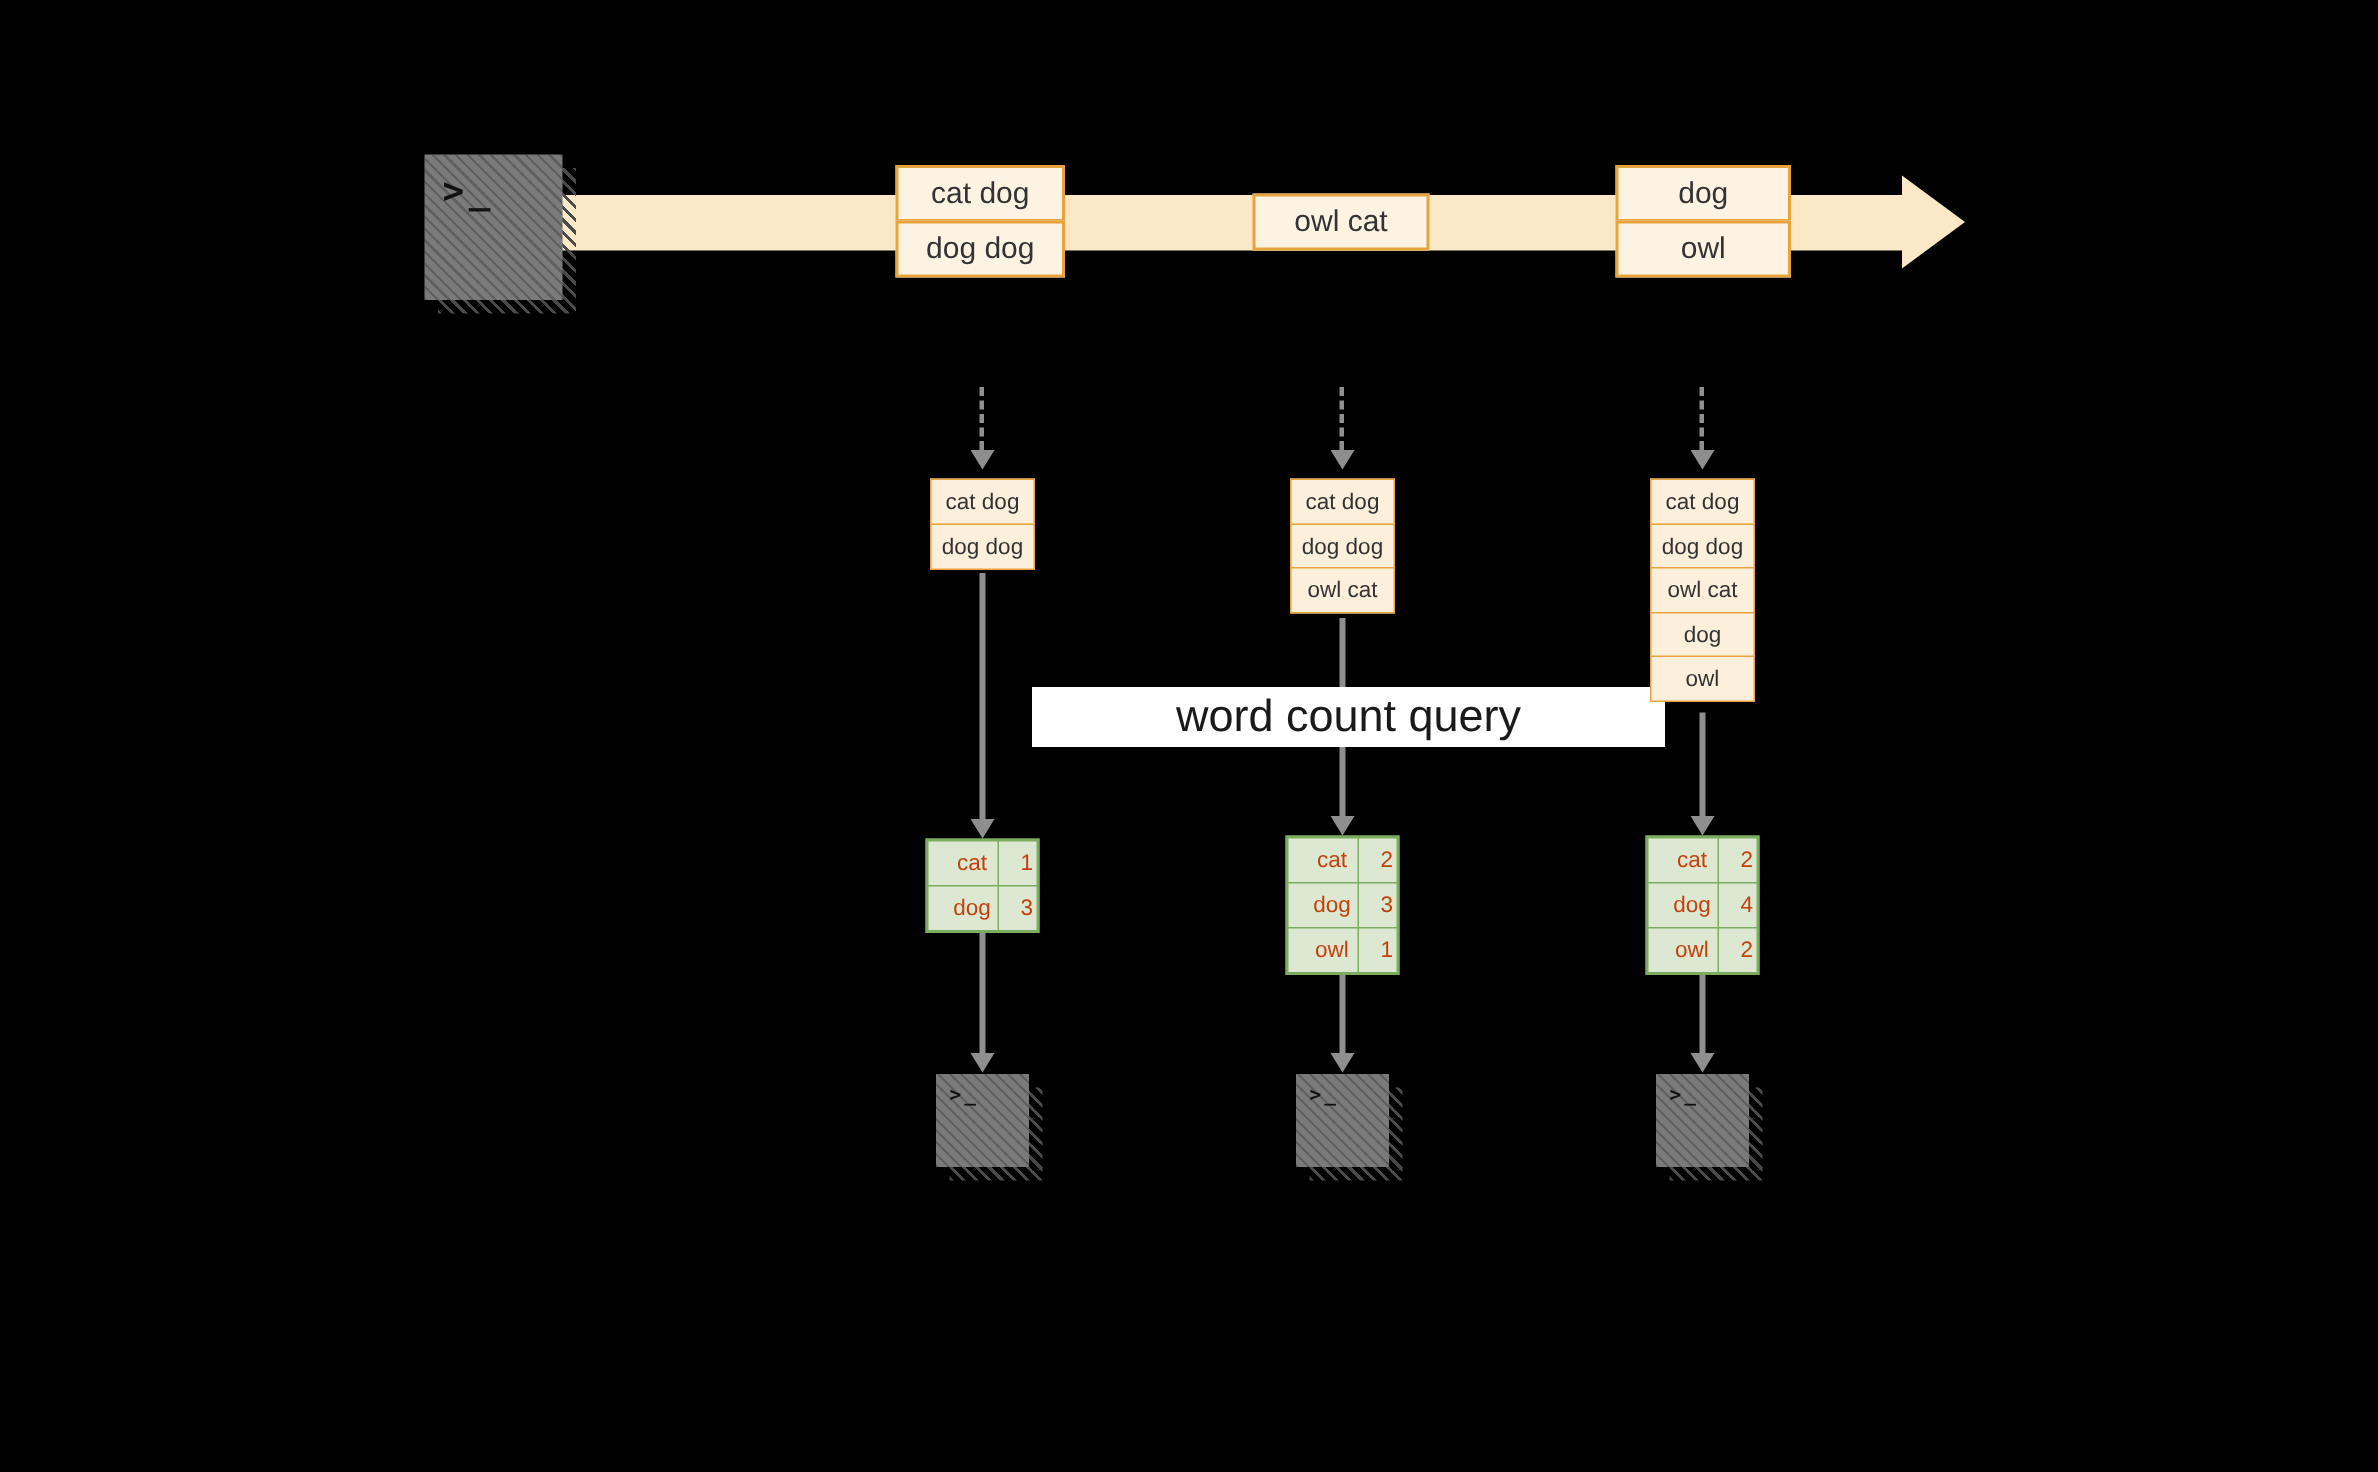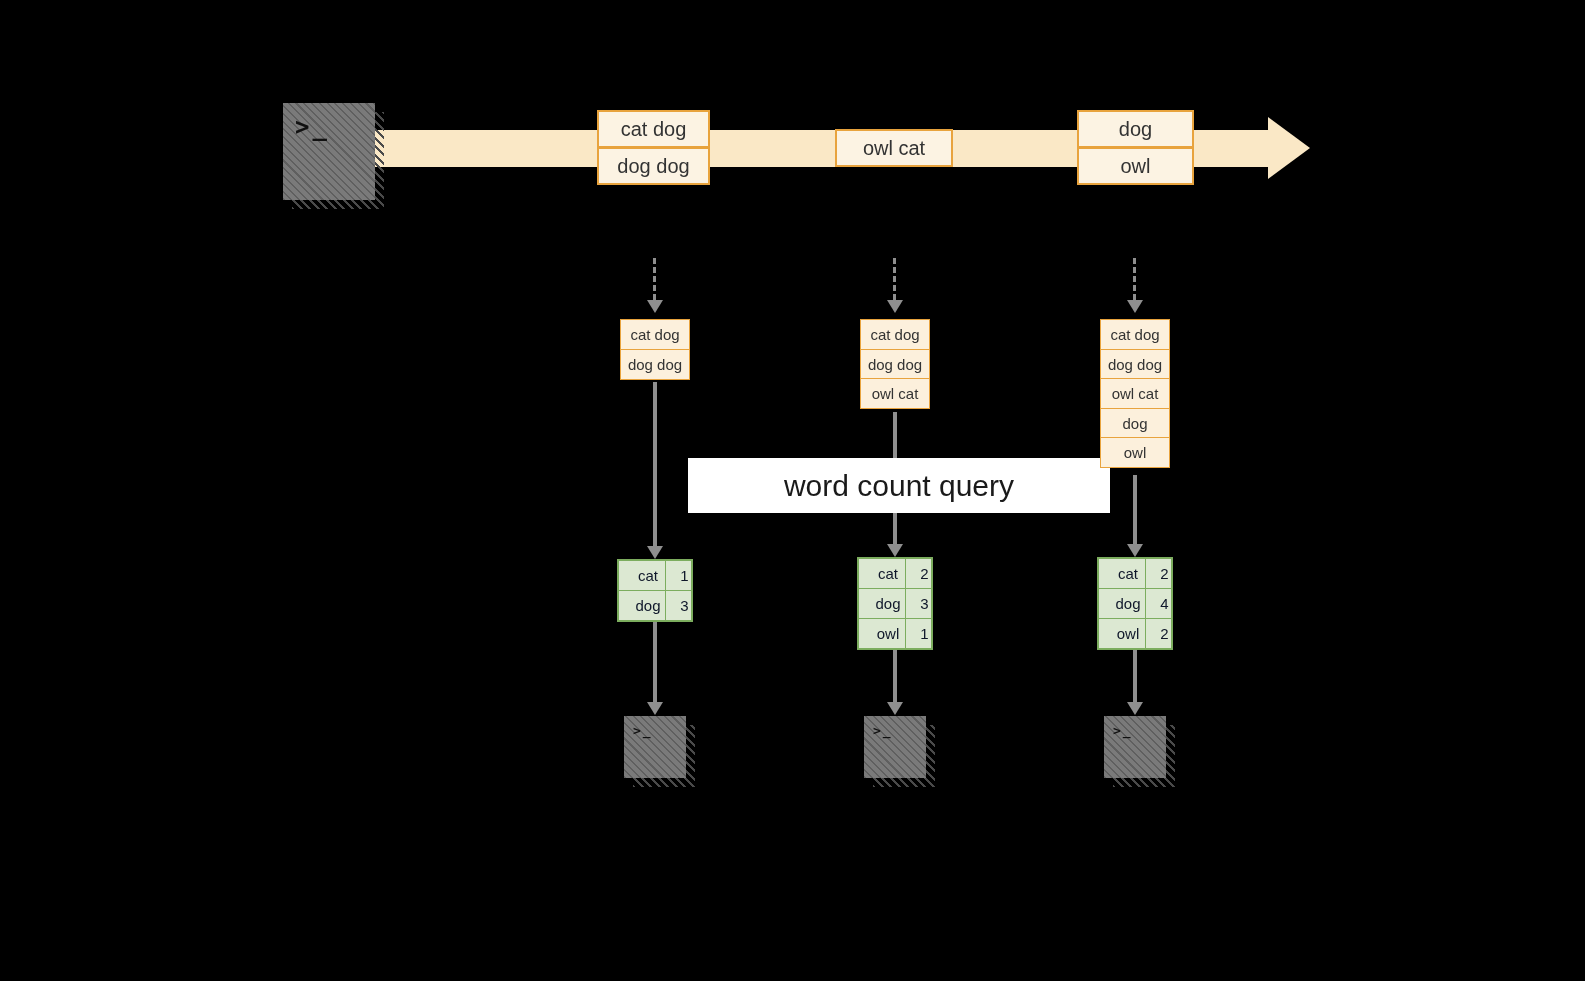--- a/index.html
+++ b/index.html
@@ -18,26 +18,26 @@
   .shaft{position:absolute;width:4px;background:#8F8F8F;z-index:2;}
   .shaft.dashed{width:0;background:none;border-left:3px dashed #8F8F8F;}
   .ahead{position:absolute;width:0;height:0;border-left:8px solid transparent;border-right:8px solid transparent;
     border-top:13px solid #8F8F8F;z-index:2;}
   
   .stack{position:absolute;display:flex;flex-direction:column;z-index:6;}
   .srow{width:70px;height:31px;margin-top:-1.5px;background:#FCF0DC;border:1.5px solid #E8A33D;box-sizing:border-box;
     display:flex;align-items:center;justify-content:center;font-size:15px;color:#333;}
   .srow:first-child{margin-top:0;}
   
-  .banner{position:absolute;left:688px;top:458px;width:422px;height:55px;background:#FFFFFF;z-index:5;
+  .banner{position:absolute;left:688px;top:458px;width:422px;height:40px;background:#FFFFFF;z-index:5;
     display:flex;align-items:center;justify-content:center;font-size:30px;color:#1A1A1A;}
   
   .wtable{position:absolute;display:grid;grid-template-columns:46px 25px;gap:1px;background:#7CAD5E;
     border:2px solid #7CAD5E;z-index:6;}
-  .wcell{background:#DCE8D2;height:29px;display:flex;align-items:center;justify-content:center;font-size:15px;color:#0f172a;padding-left:12px;}
+  .wcell{background:#DCE8D2;height:29px;display:flex;align-items:center;justify-content:center;font-size:15px;color:#c2410c;padding-left:12px;}
   
   .term{position:absolute;z-index:4;}
   .term .shadow{position:absolute;left:9px;top:9px;width:100%;height:100%;
     background:repeating-linear-gradient(45deg,#4a4a4a 0 2px,transparent 2px 6px);}
   .term .tbody{position:absolute;left:0;top:0;width:100%;height:100%;background:#7A7A7A;
     background-image:repeating-linear-gradient(45deg,rgba(0,0,0,0.22) 0 1.5px,transparent 1.5px 5.5px);}
   .term .prompt{position:absolute;font-family:"DejaVu Sans Mono",monospace;font-weight:bold;color:#111;z-index:2;}
   .term.big{left:283px;top:103px;width:92px;height:97px;}
   .term.big .prompt{left:12px;top:10px;font-size:24px;letter-spacing:3px;}
   .term.small{width:62px;height:62px;}

